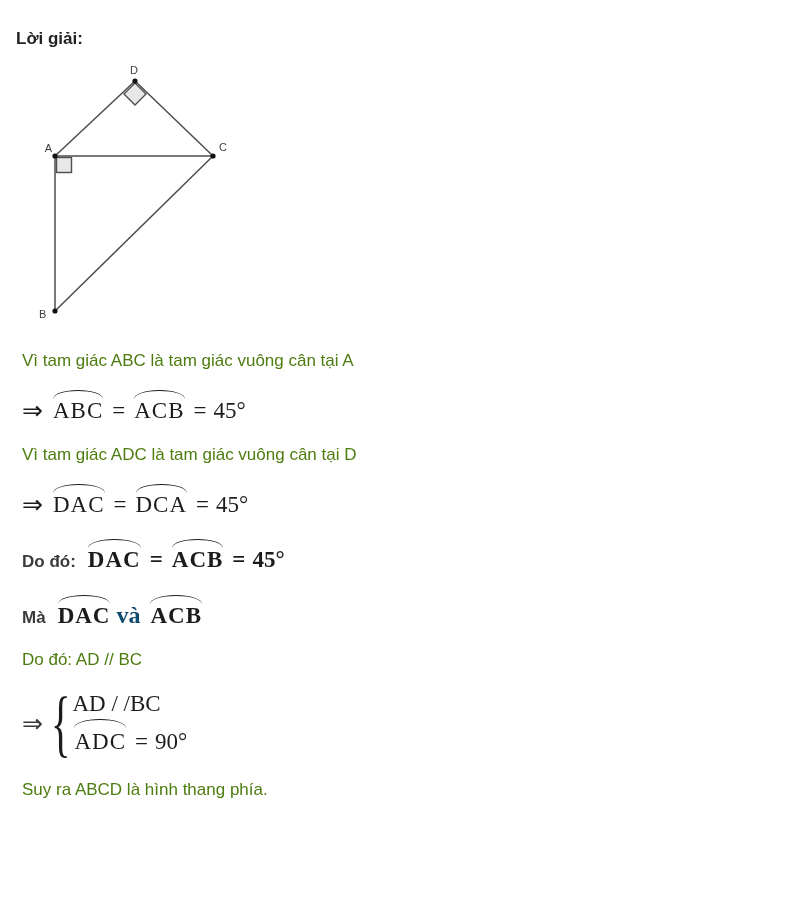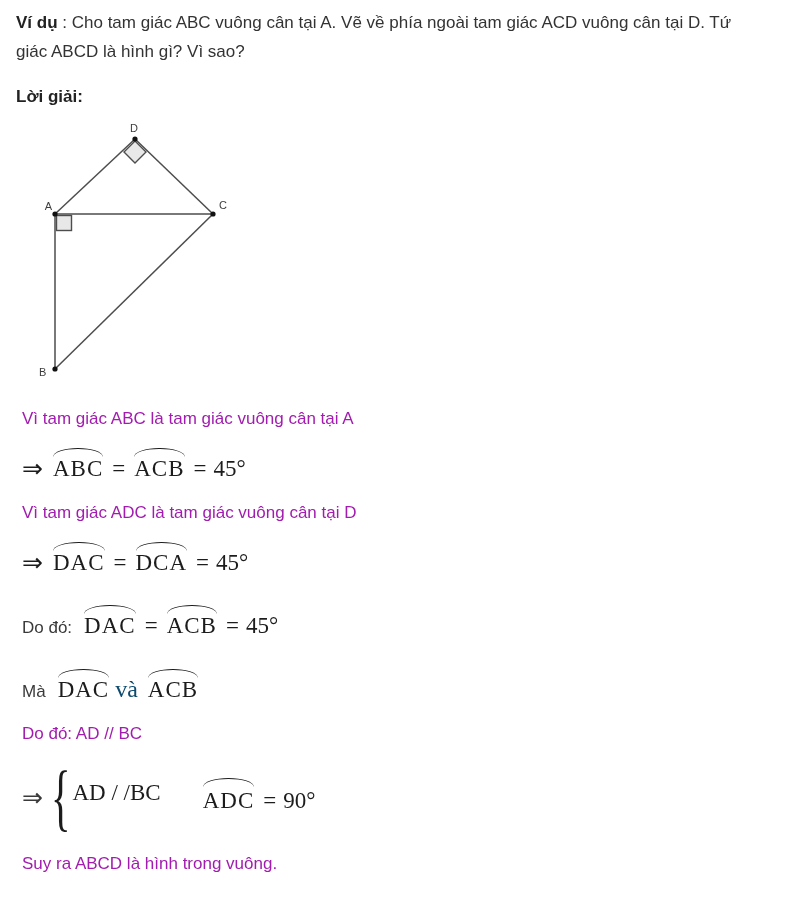--- a/index.html
+++ b/index.html
@@ -21,69 +21,68 @@
   .solution-heading {
     text-align:left; font-size:17px; font-weight:bold; color:#222;
     margin-top:21px; width:736px;
   }
 
   
   .figure-wrap { margin:10px 0 0 0; width:300px; height:276px; }
 
   
   .sol { padding-left:6px; }
-  .txt { font-size:17px; line-height:24px; color:#a21caf; margin-top:19px; }
+  .txt { font-size:17px; line-height:24px; color:#4d7c0f; margin-top:19px; }
   .txt.first { margin-top:14px; }
 
   .math-line {
     font-family:"Liberation Serif", serif;
     font-size:23px; color:#1c1c1c;
     margin-top:14px; padding-top:8px;
     display:flex; align-items:baseline;
   }
   .imp { font-size:25px; margin-right:8px; position:relative; top:1px; }
   .eq { margin:0 7px; }
   .angle { position:relative; display:inline-block; padding:0 2px; letter-spacing:1px; }
   .angle::before {
     content:""; position:absolute; left:2px; right:2px; top:-8px; height:8px;
     border-top:1.7px solid #1c1c1c;
     border-radius:50% 50% 0 0 / 100% 100% 0 0;
   }
-  .mixed { display:flex; align-items:baseline; margin-top:29px; padding-top:8px; }
+  .mixed { display:flex; align-items:baseline; margin-top:21px; padding-top:8px;font-weight:bold; }
   .mixed .pre, .mixed .post { font-family:"Liberation Sans", sans-serif; font-size:17px; color:#3a3a3a; }
   .mixed .m { font-family:"Liberation Serif", serif; font-size:23px; color:#1c1c1c; }
   .mixed .pre { margin-right:10px; }
   .mixed .post { margin-left:10px; }
   .mixed .mid { font-family:"Liberation Serif", serif; font-size:24px; color:#0c4a6e; margin:0 8px 0 4px; }
 
   
   .system { display:flex; align-items:center; margin-top:16px; padding-left:0px; }
   .system .imp { align-self:center; top:0; }
   .brace {
     font-family:"Liberation Serif", serif; font-weight:300;
     font-size:74px; color:#1c1c1c; line-height:70px;
     transform:scaleX(0.55); margin:0 -6px 0 -8px;
   }
-  .sys-rows { display:flex; flex-direction:row; justify-content:center;gap:40px; }
+  .sys-rows { display:flex; flex-direction:column; justify-content:center; }
   .sys-row {
     font-family:"Liberation Serif", serif; font-size:23px; color:#1c1c1c;
     line-height:30px; display:flex; align-items:baseline;
   }
   .sys-row + .sys-row { margin-top:8px;text-align:center; }
 
   .final { margin-top:20px; }
 
   svg text { font-family:"Liberation Sans", sans-serif; font-size:11px; fill:#3d3d3d; }
 </style>
 </head>
 <body>
 
 <div class="page">
 
-  <p class="problem"><b>Ví dụ</b><span> : </span><span>Cho tam giác ABC vuông cân tại A. Vẽ về phía ngoài tam giác ACD vuông cân tại D. Tứ giác ABCD là hình gì? Vì sao?</span></p>
 
   <div class="solution-heading">Lời giải:</div>
 
   <div class="figure-wrap">
     <svg width="300" height="276" viewBox="0 0 300 276">
 
       <polygon points="119,24 130,35 119,46 108,35" fill="#e8e8e8" stroke="#4d4d4d" stroke-width="1.4"></polygon>
 
       <rect x="40.5" y="98.5" width="15" height="15" fill="#e8e8e8" stroke="#4d4d4d" stroke-width="1.4"></rect>
 
@@ -158,16 +157,16 @@
       <div class="sys-rows">
         <div class="sys-row">AD / /BC</div>
         <div class="sys-row">
           <span class="angle">ADC</span>
           <span class="eq">=</span>
           <span>90°</span>
         </div>
       </div>
     </div>
 
-    <p class="txt final">Suy ra ABCD là hình trong vuông.</p>
+    <p class="txt final">Suy ra ABCD là hình thang phía.</p>
 
   </div>
 </div>
 
 </body></html>

